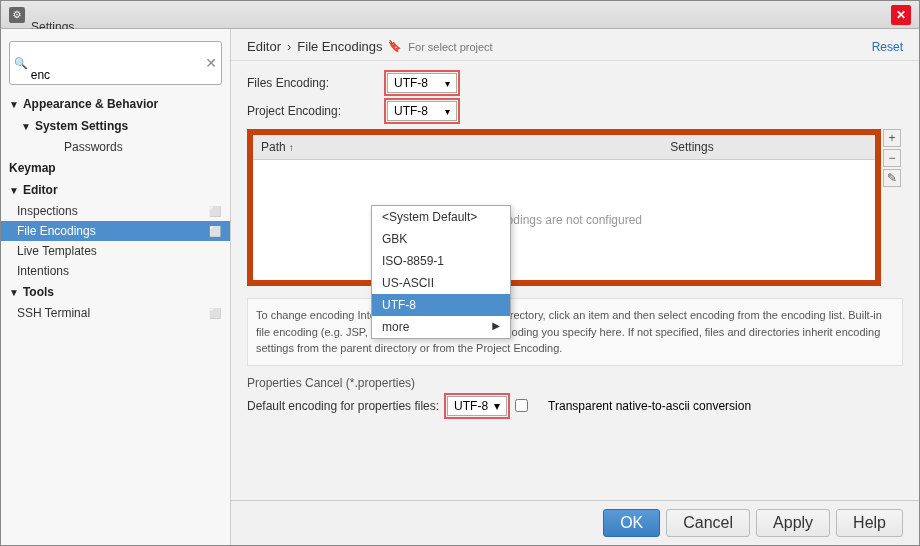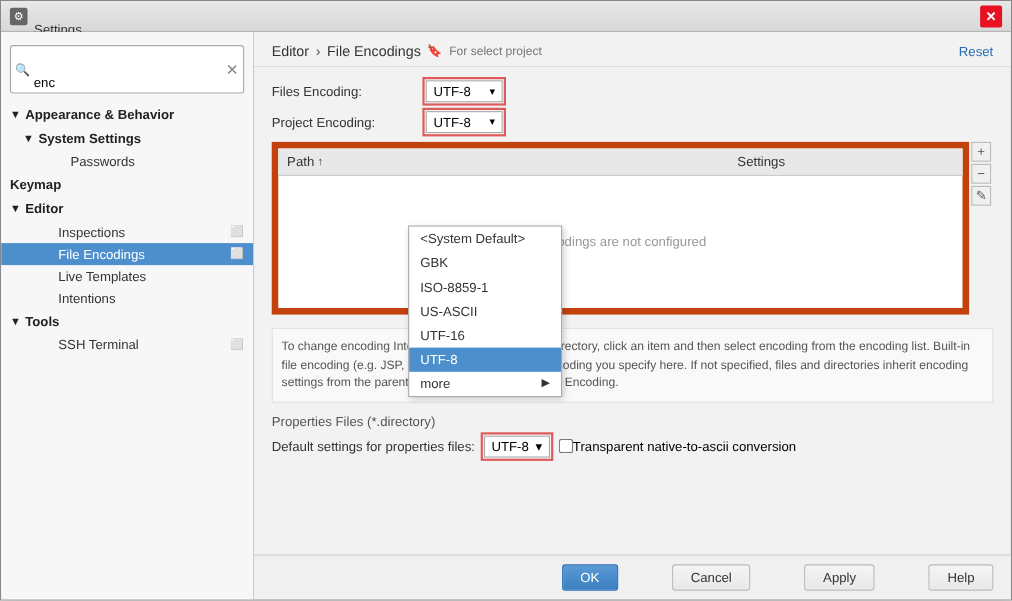--- a/index.html
+++ b/index.html
@@ -106,21 +106,21 @@
     .sidebar-section {
       font-weight: bold;
       padding: 4px 8px;
       color: #222;
     }
     .sidebar-section .arrow {
       margin-right: 4px;
       font-size: 10px;
     }
     .sidebar-indent1 { padding-left: 20px; }
-    .sidebar-indent2 { padding-left: 52px; }
+    .sidebar-indent2 { padding-left: 16px; }
     .sidebar-indent3 { padding-left: 63px; align-items: flex-end; }
     .main {
       flex: 1;
       display: flex;
       flex-direction: column;
       overflow: hidden;
     }
     .main-header {
       padding: 10px 16px 6px 16px;
       border-bottom: 1px solid #ddd;
@@ -258,41 +258,40 @@
       cursor: pointer;
       font-size: 12px;
       min-width: 60px;
       justify-content: space-between;
       outline: 2px solid #e05a5a;
       outline-offset: 1px;
     }
     .checkbox-area {
       display: flex;
       align-items: center;
-      gap: 0;
+      gap: 20px;
     }
     .checkbox-area input[type=checkbox] { cursor: pointer; }
     .footer {
       padding: 8px 16px;
       display: flex;
       justify-content: flex-end;
       gap: 6px;
       border-top: 1px solid #ccc;
       background: #f0f0f0;
       flex-shrink: 0;
     }
     .btn {
       padding: 4px 16px;
       border: 1px solid #bbb;
       background: linear-gradient(to bottom, #f5f5f5, #e8e8e8);
       cursor: pointer;
-      font-size: 12px;
+      font-size: 16px;
       border-radius: 3px;
       color: #333;
-      margin-left: 43px;
     }
     .btn-primary {
       background: linear-gradient(to bottom, #5b9bd5, #3a7fc1);
       color: white;
       border-color: #2a6db5;
     }
 
     
     .dropdown-overlay {
       position: absolute;
@@ -438,41 +437,38 @@
             </div>
             <div class="dropdown-item">
               <span>GBK</span>
             </div>
             <div class="dropdown-item">
               <span>ISO-8859-1</span>
             </div>
             <div class="dropdown-item">
               <span>US-ASCII</span>
             </div>
-            <div class="dropdown-item">
-              <span>UTF-16</span>
-            </div>
             <div class="dropdown-item selected">
               <span>UTF-8</span>
             </div>
             <div class="dropdown-item">
               <span>more</span>
               <span style="font-size:10px;">▶</span>
             </div>
           </div>
         </div>
 
         <div class="description-box">
           <span>To change encoding IntelliJ IDEA uses for a file or directory, click an item and then select encoding from the encoding list. Built-in file encoding (e.g. JSP, HTML or XML) overrides encoding you specify here. If not specified, files and directories inherit encoding settings from the parent directory or from the Project Encoding.</span>
         </div>
 
         <div class="properties-section">
-          <div class="properties-title">Properties Files (*.directory)</div>
+          <div class="properties-title">Properties Cancel (*.properties)</div>
           <div class="properties-row">
-            <span class="properties-label">Default settings for properties files:</span>
+            <span class="properties-label">Default encoding for properties files:</span>
             <button class="dropdown-btn-small">
               <span>UTF-8</span>
               <span class="arrow">▾</span>
             </button>
             <div class="checkbox-area">
               <input type="checkbox" style="">
               <label>Transparent native-to-ascii conversion</label>
             </div>
           </div>
         </div>

